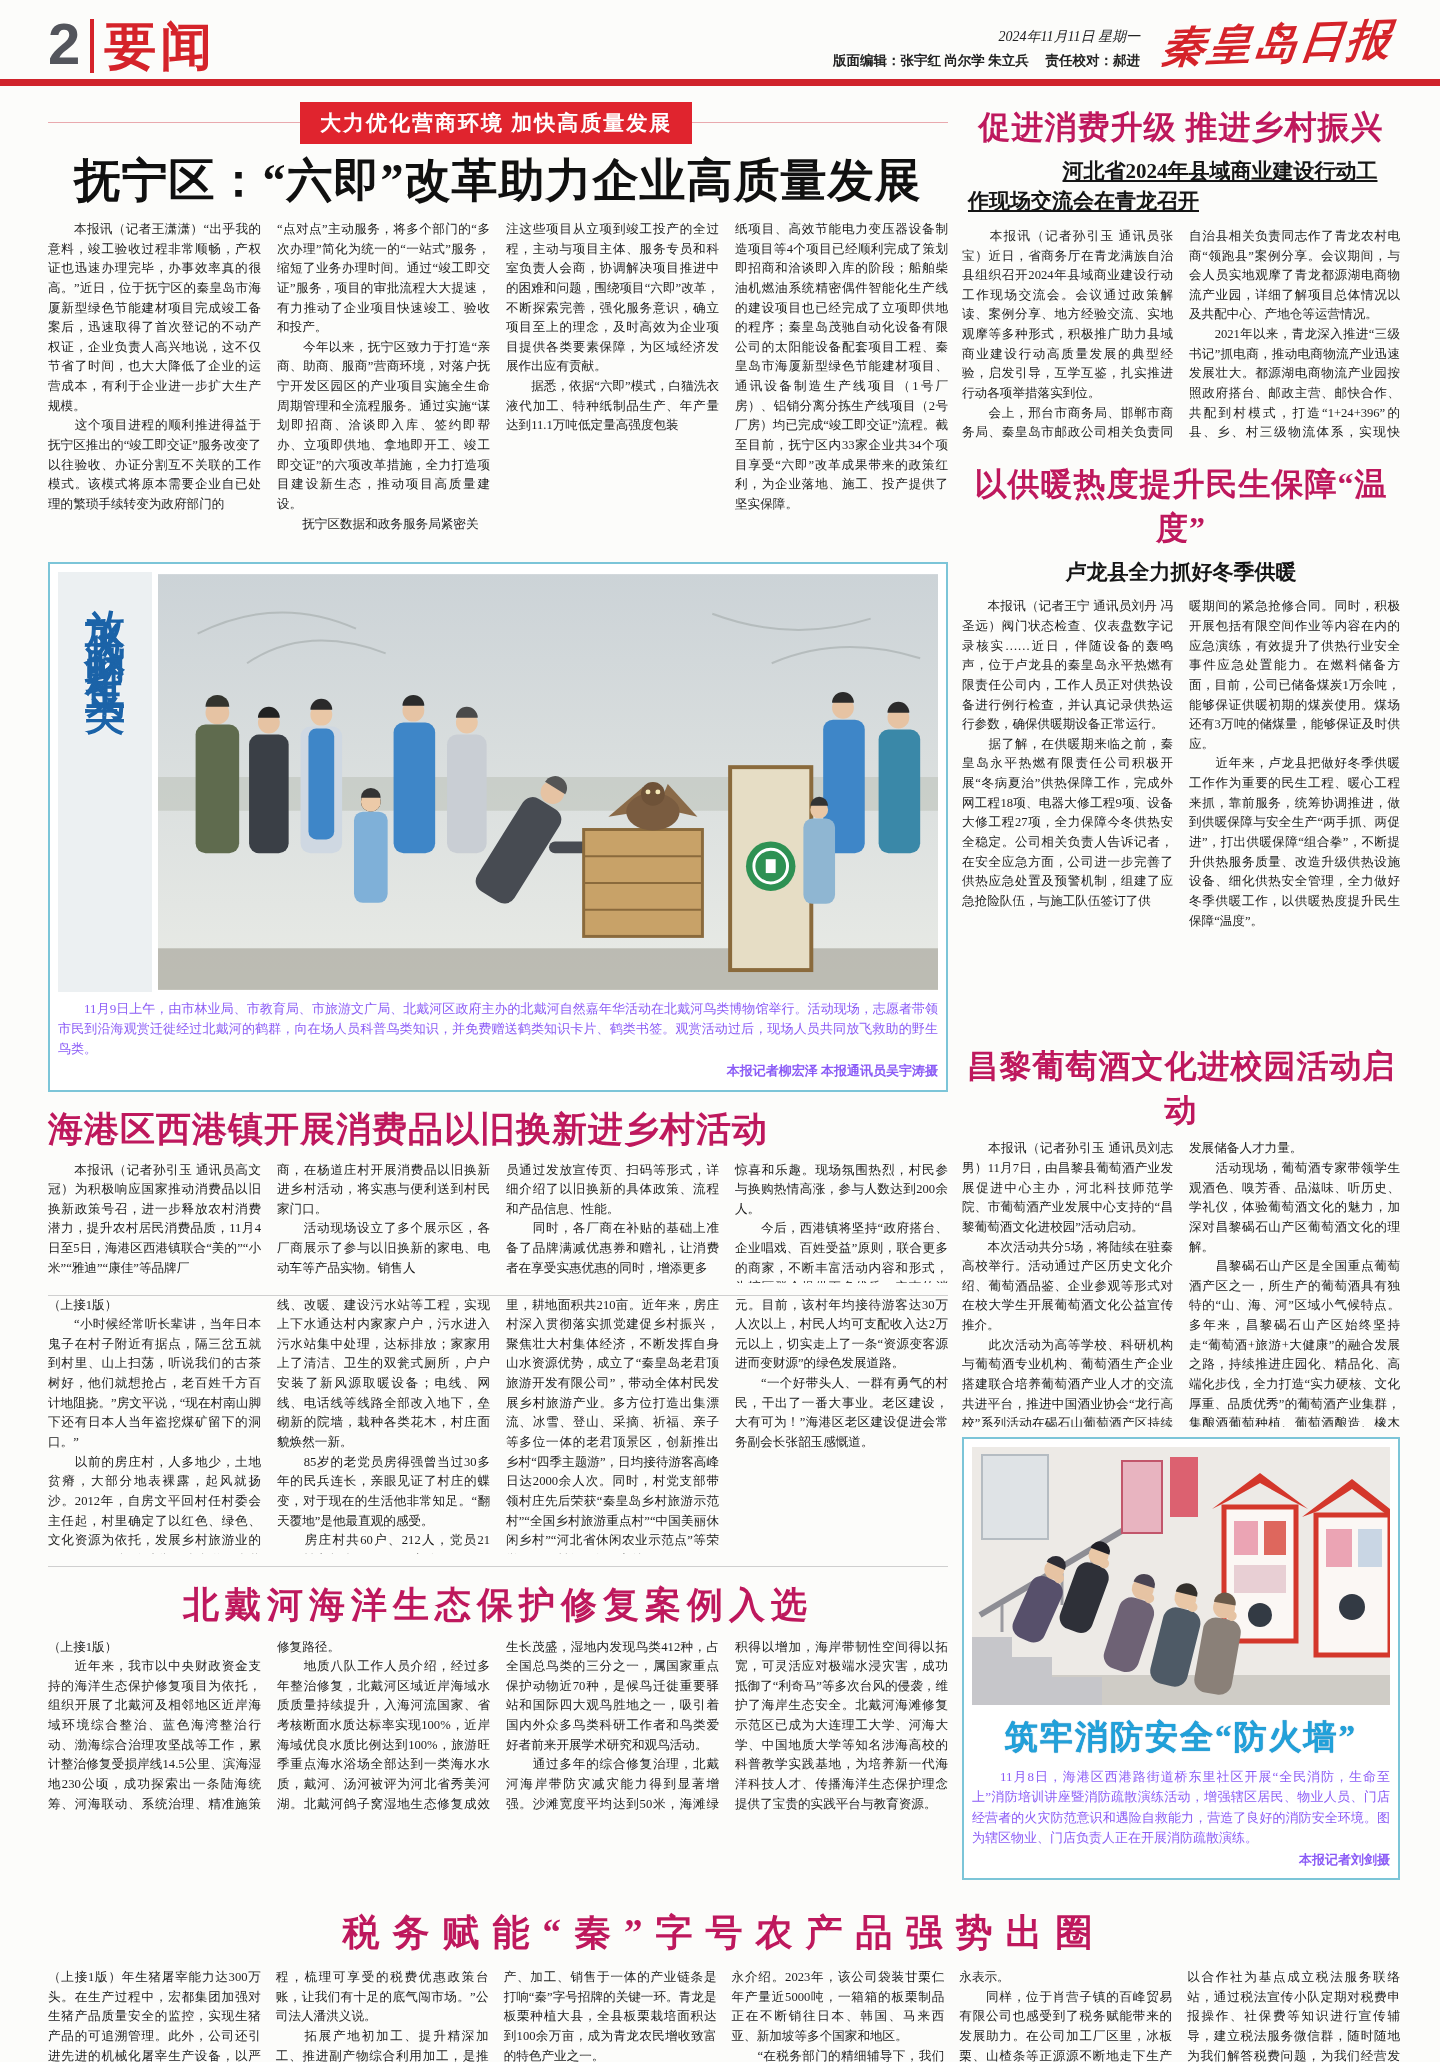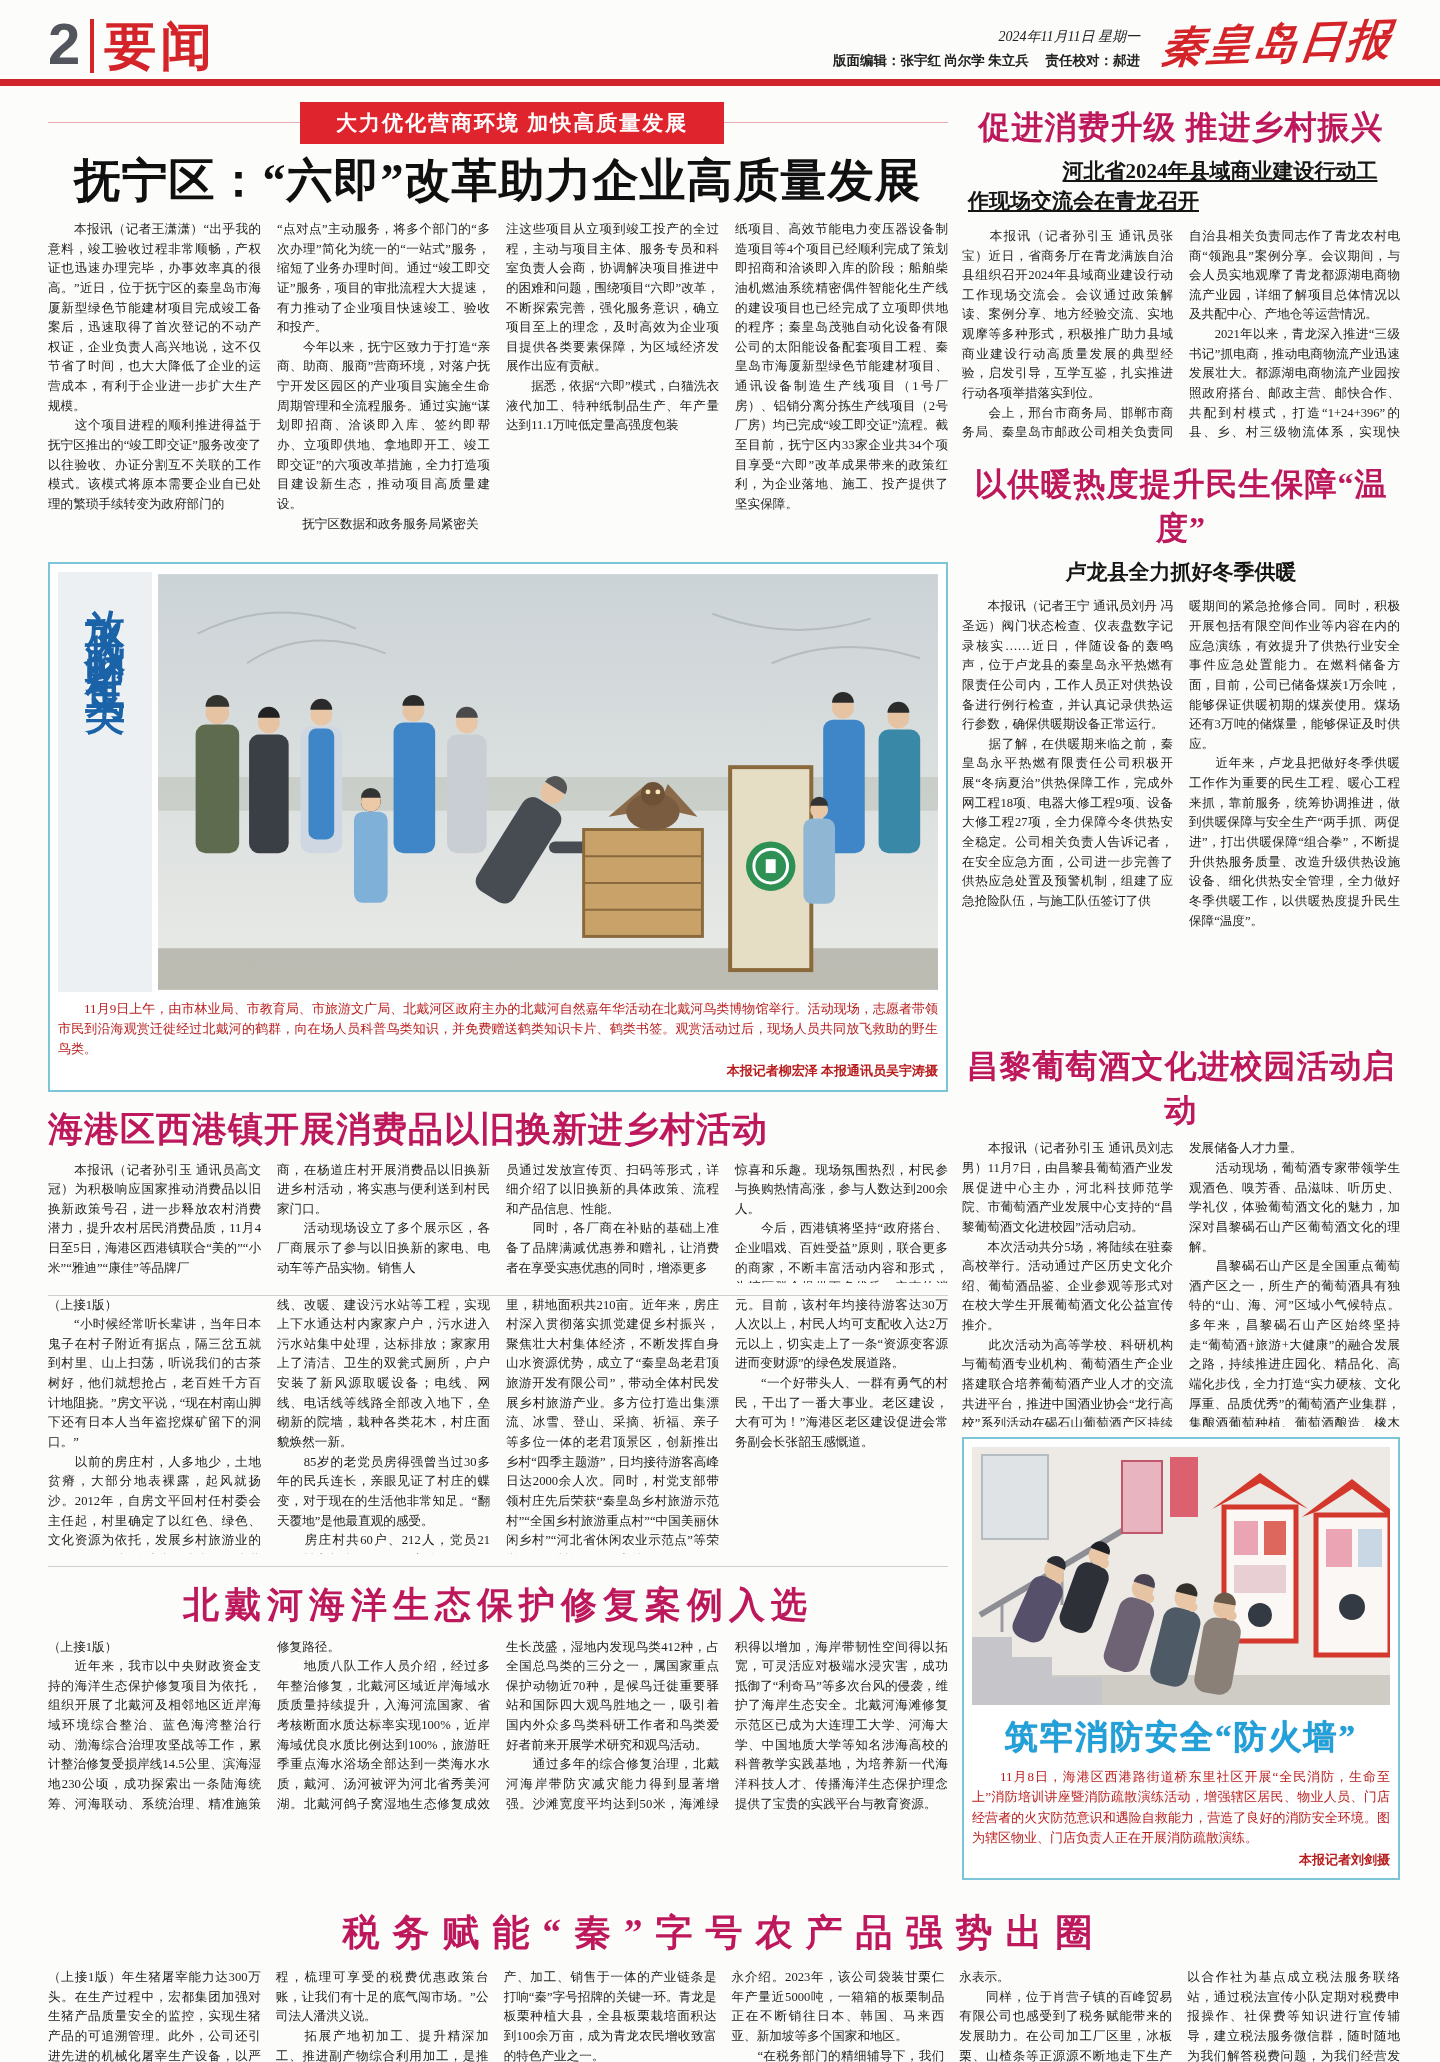--- a/index.html
+++ b/index.html
@@ -19,21 +19,21 @@
             transform:skewX(-8deg) rotate(-2deg);letter-spacing:2px;padding-right:6px;}
   .red-rule{height:7px;background:#d0232b;}
   
   .main{display:flex;gap:14px;padding:0 40px 0 48px;align-items:flex-start;}
   .left-col{width:900px;}
   .right-col{width:438px;}
   
   .banner-row{position:relative;height:42px;margin:16px 0 4px;}
   .banner-line{position:absolute;left:0;right:0;top:20px;border-top:1.5px solid #e9a9ae;}
   .banner-box{position:absolute;left:252px;top:0;background:#e0242e;color:#fff;font-weight:bold;
-              font-size:21px;padding:7px 36px;letter-spacing:2px;}
+              font-size:21px;padding:7px 20px;letter-spacing:2px;}
   
   .headline-1{font-size:46px;font-weight:900;text-align:center;color:#101010;letter-spacing:1px;margin:6px 0 8px;}
   .headline-2{font-weight:900;color:#be185d;margin:14px 0 8px;}
   .hl-xigang{font-size:35px;text-align:left;letter-spacing:1px;}
   .hl-fang{font-size:34px;text-align:center;letter-spacing:3px;}
   .hl-bdh{font-size:36px;text-align:center;letter-spacing:6px;}
   .hl-shuiwu{font-size:37px;text-align:center;letter-spacing:13px;margin:16px 0 10px;}
   .hl-right{font-size:32px;text-align:center;letter-spacing:1px;margin:20px 0 6px;}
   .subhead{font-size:21px;font-weight:bold;color:#151515;line-height:1.45;margin:2px 6px 10px;}
   .subhead.indent{text-indent:4.5em;text-decoration:underline;}
@@ -44,21 +44,21 @@
   .h330{height:332px;} .h120{height:122px;} .h258{height:258px;} .h172{height:172px;}
   .h215{height:216px;} .h428{height:428px;} .h288{height:288px;} .h168{height:168px;}
   .hr-light{border:none;border-top:1px solid #cfcfcf;margin:12px 0 0;}
   
   .photo-frame{border:2px solid #7cc5d8;background:#fff;padding:8px;margin:10px 0 6px;}
   .photo-body{display:flex;gap:6px;}
   .side-strip{width:94px;background:#ecf0f2;display:flex;justify-content:center;align-items:flex-start;}
   .side-title{writing-mode:vertical-rl;text-orientation:upright;font-size:40px;font-weight:900;
               color:#1b63a8;letter-spacing:12px;margin-top:6px;text-shadow:0 0 2px #ffffff;}
   .photo-svg{flex:1;display:block;}
-  .caption{font-size:13px;line-height:1.55;text-align:justify;margin-top:7px;color:#b91c1c;}
+  .caption{font-size:13px;line-height:1.55;text-align:justify;margin-top:7px;color:#8b5cf6;}
   .credit{display:block;text-align:right;font-weight:bold;margin-top:2px;}
   .fire-title{text-align:center;font-size:33px;font-weight:900;color:#21a1da;letter-spacing:2px;
               margin:10px 0 6px;text-shadow:0 0 1px #0d6ea8;}
   
   .bottom{padding:6px 40px 0 48px;}
   .bottom .cols{gap:15px;}
 </style>
 </head>
 <body>
 

